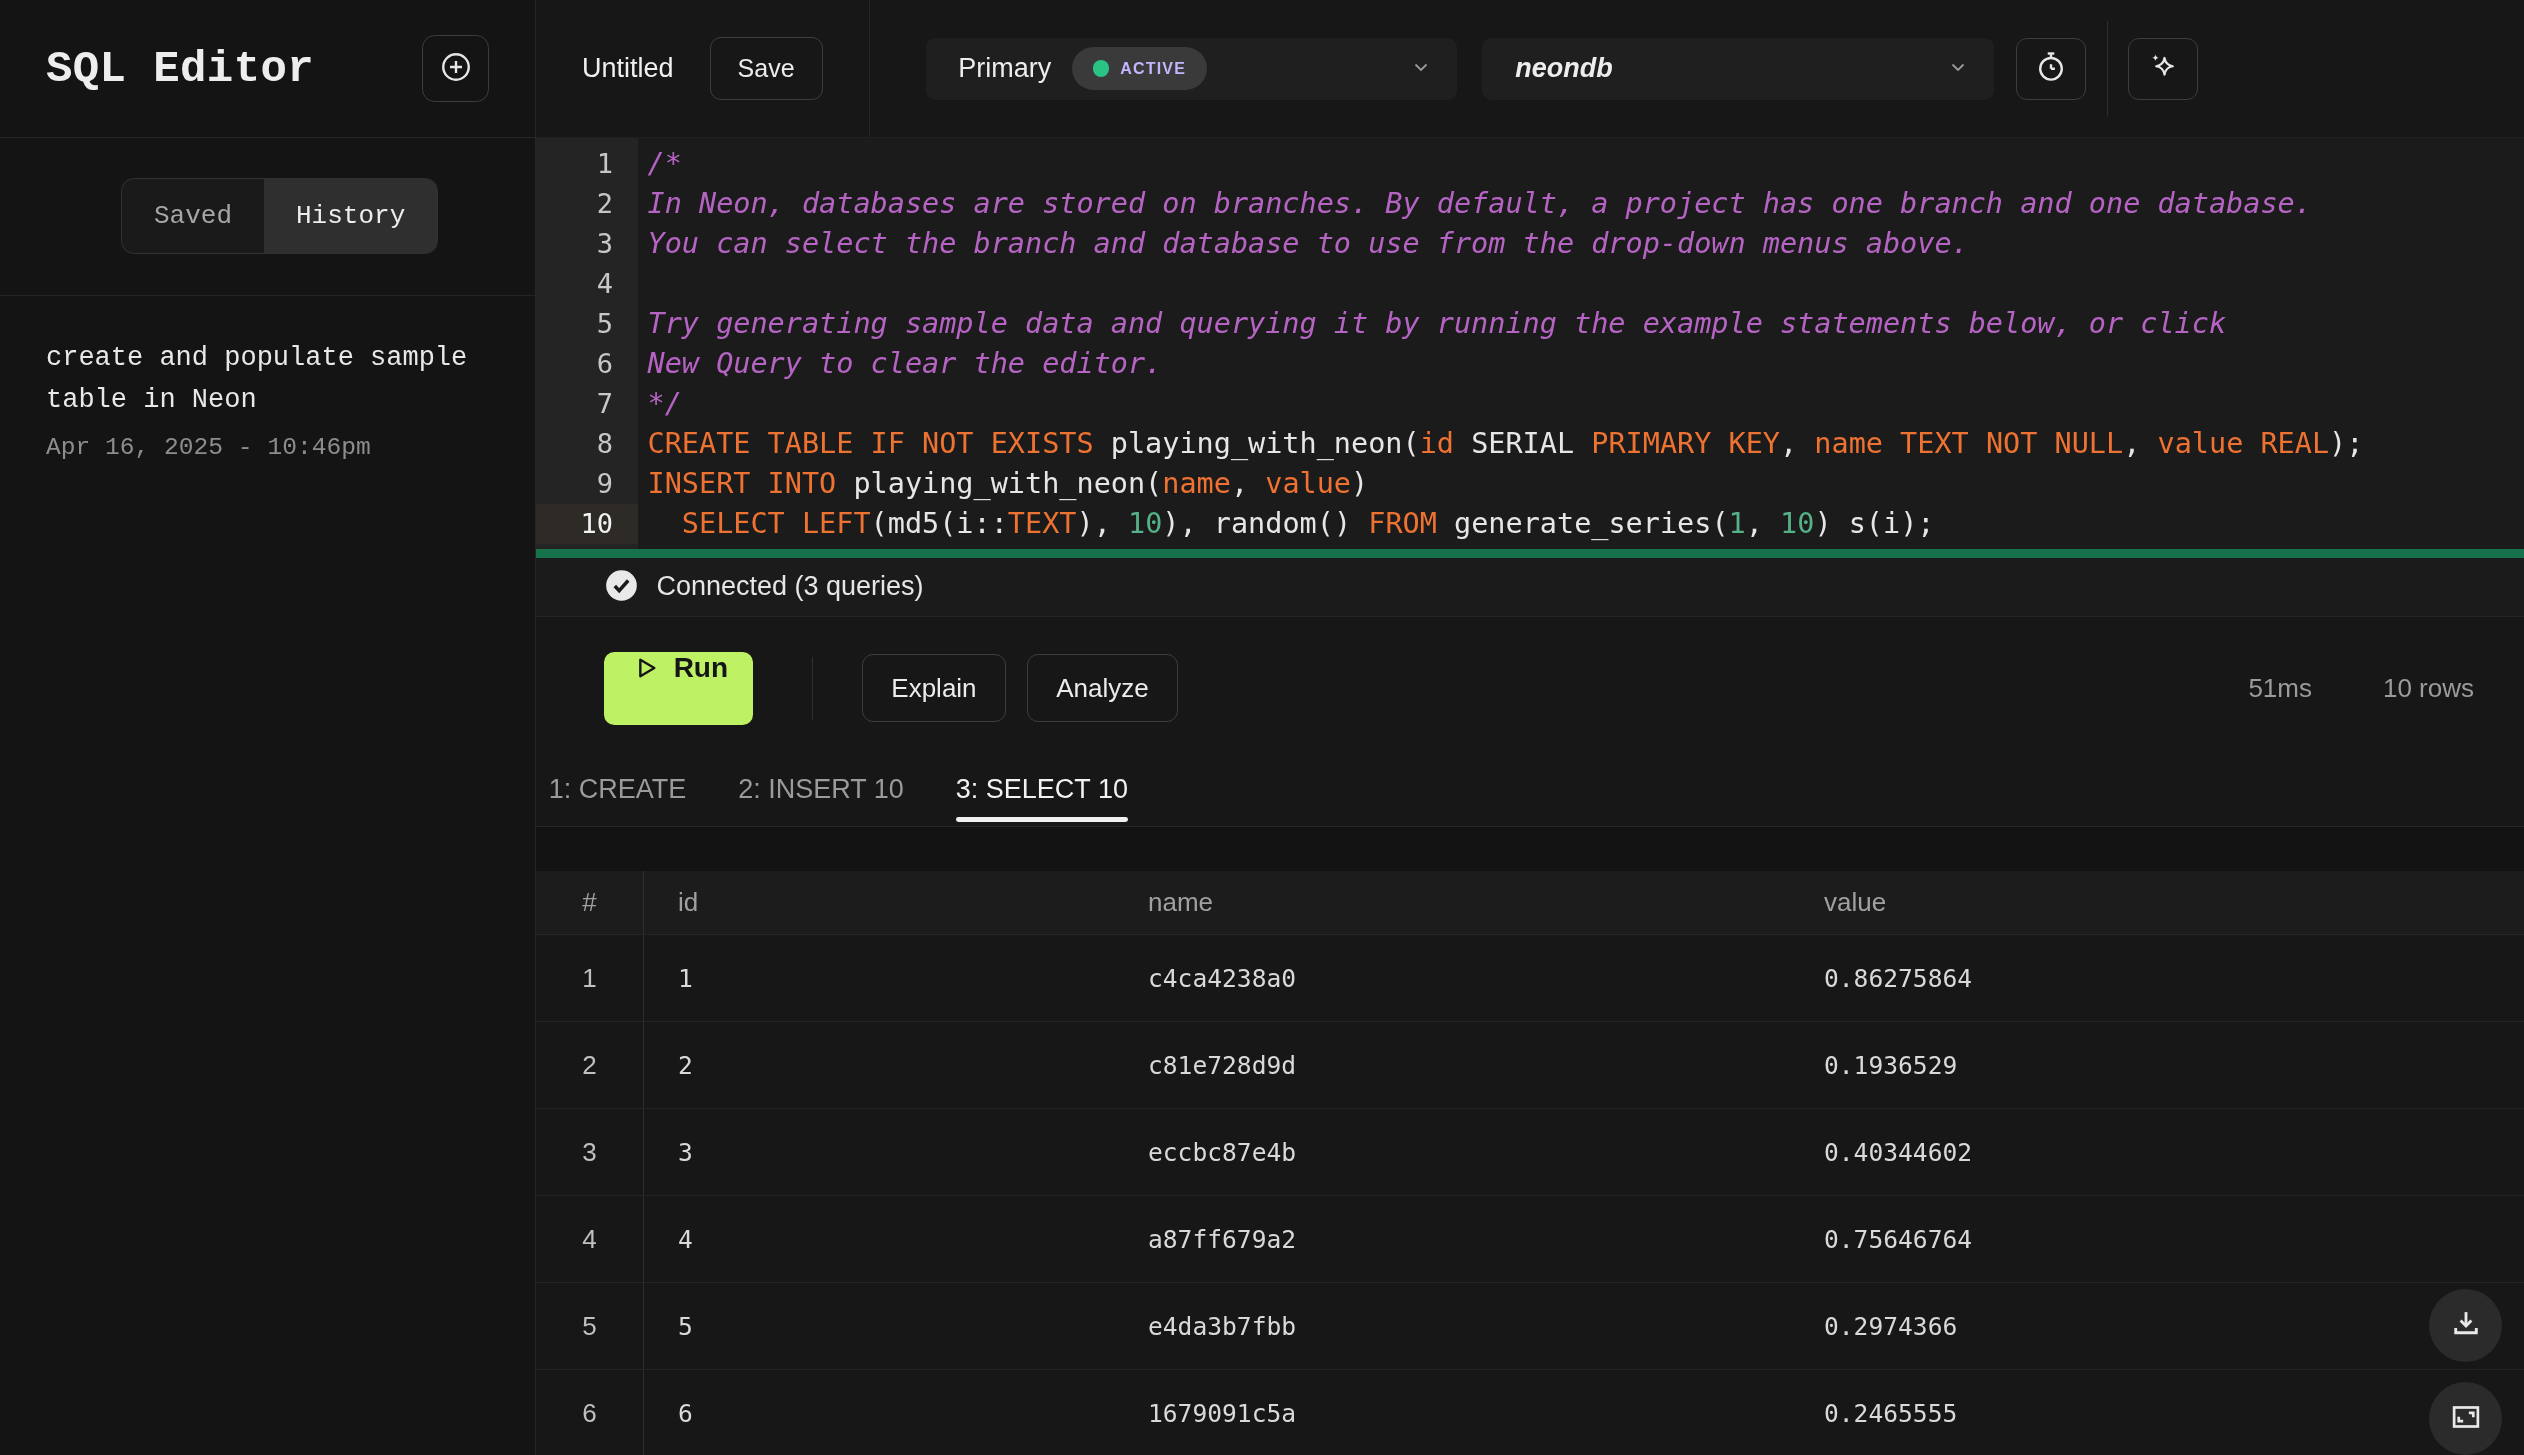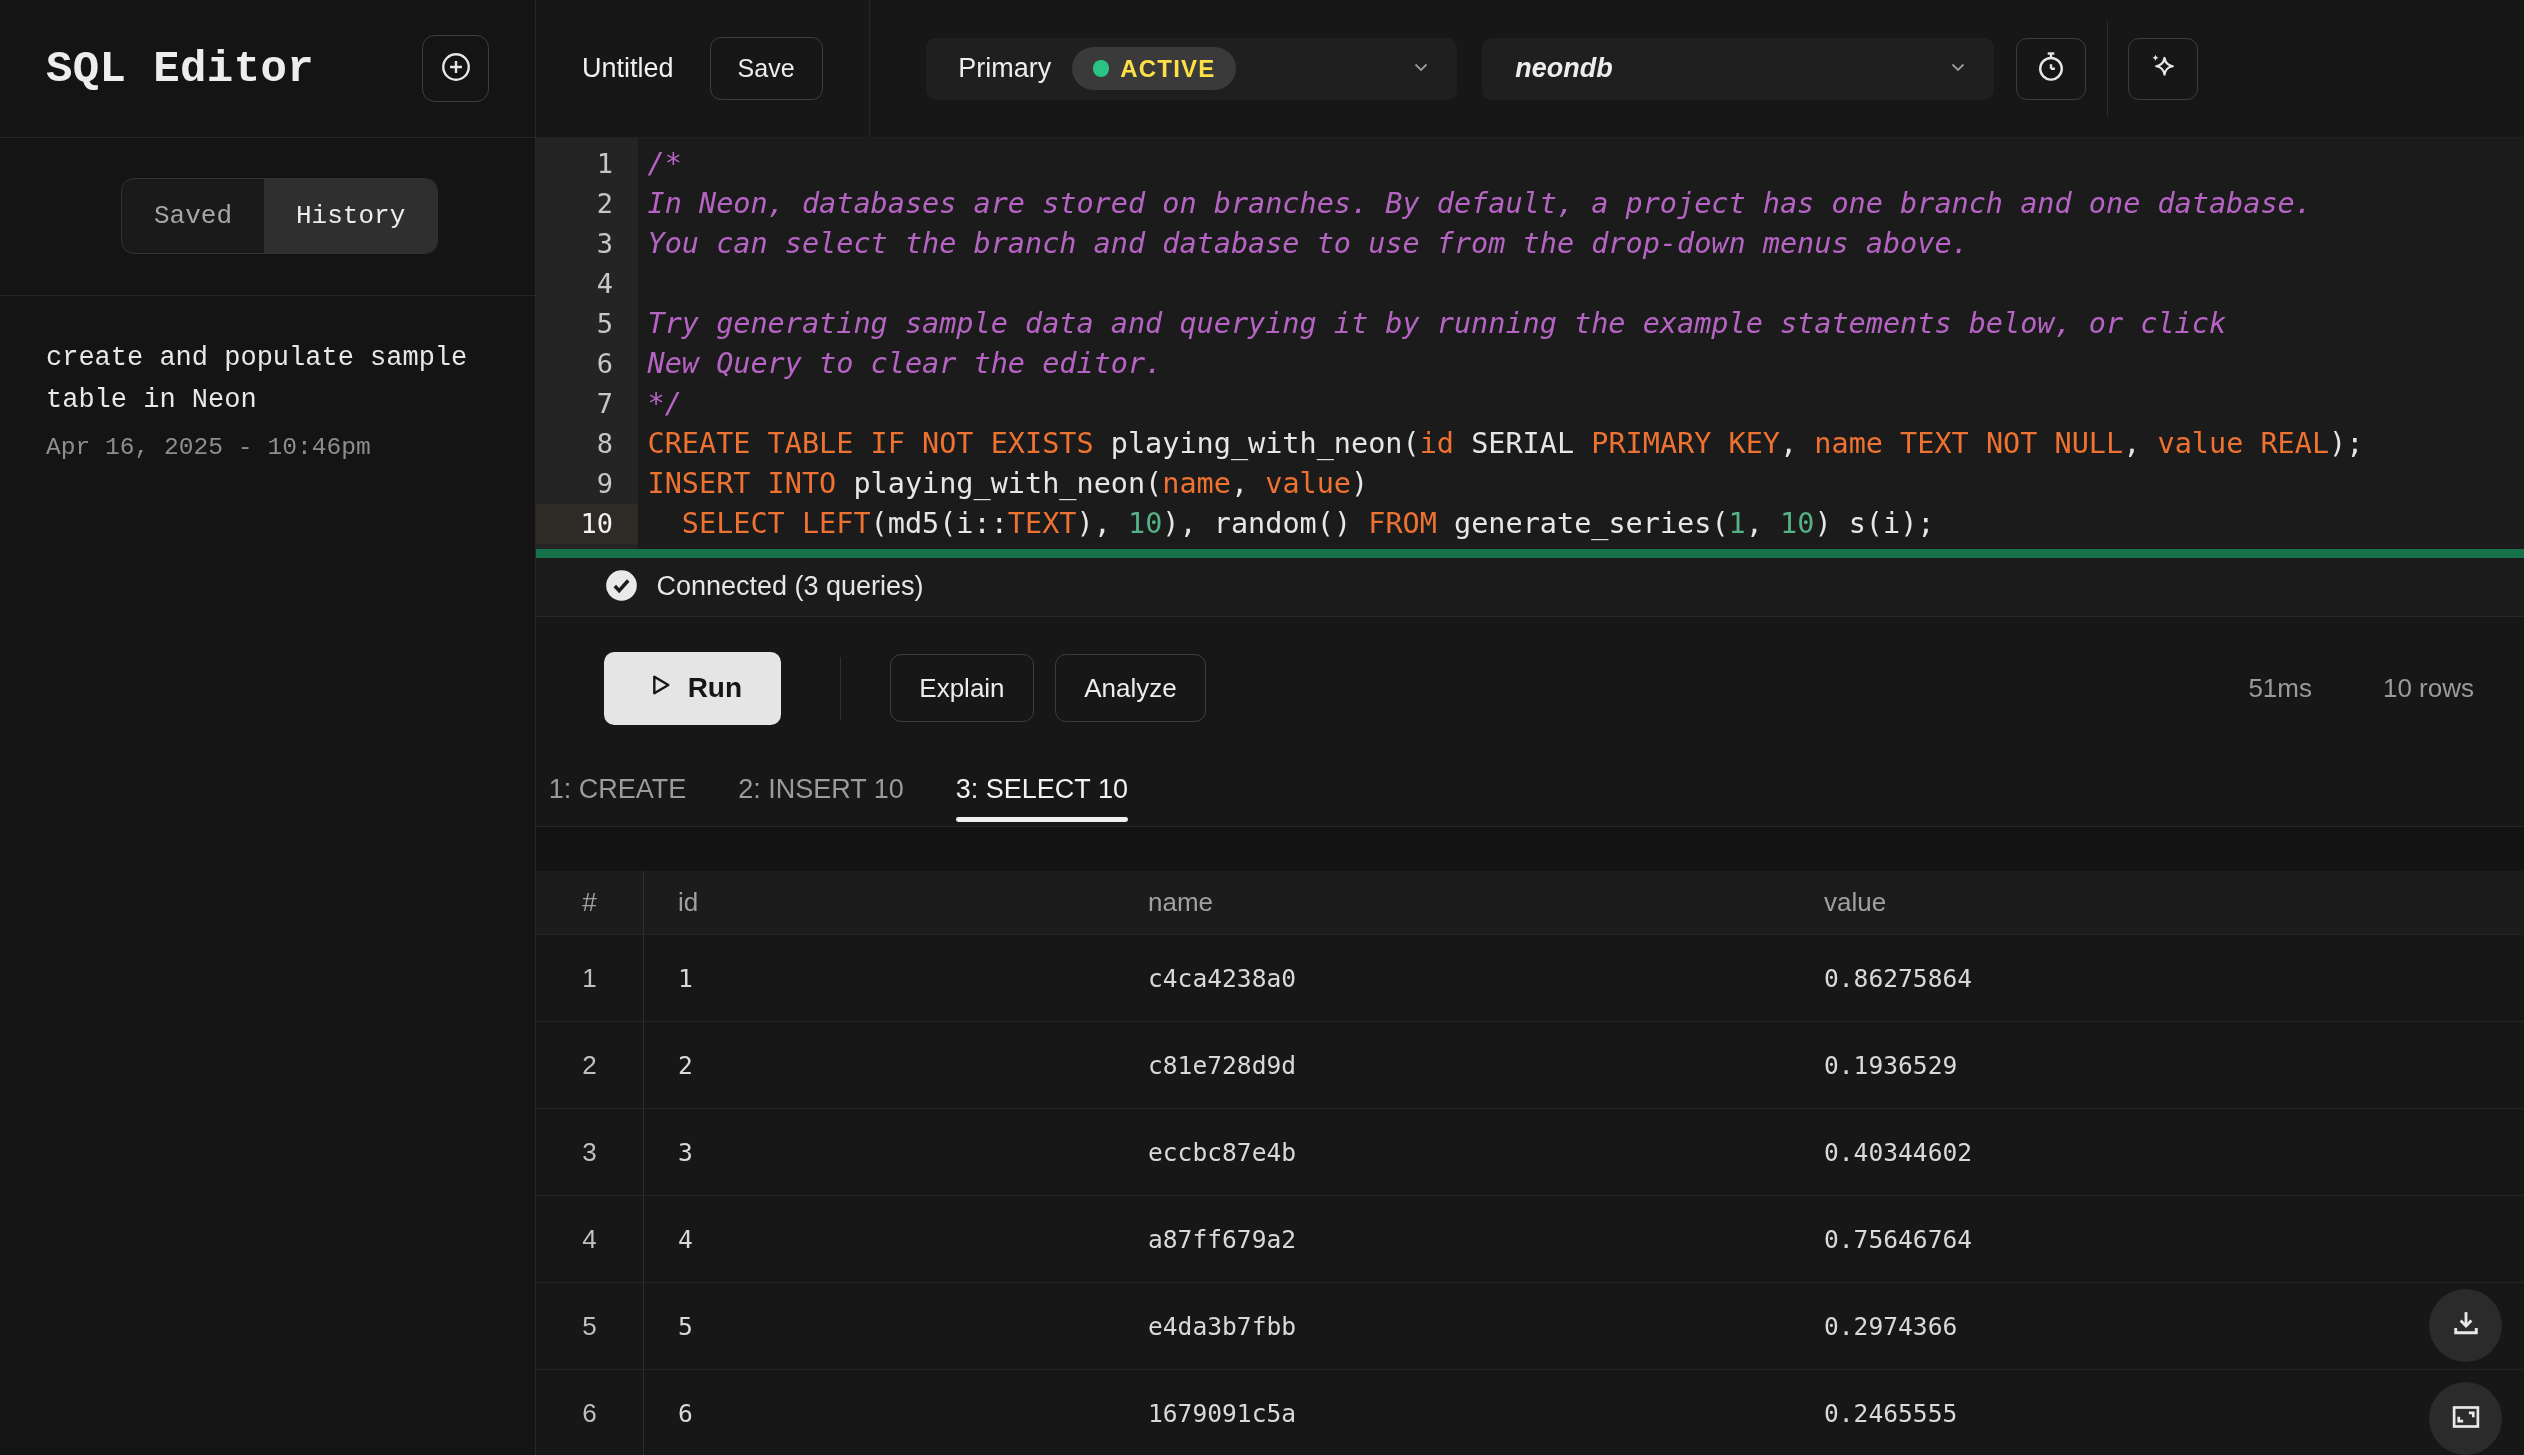--- a/index.html
+++ b/index.html
@@ -28,21 +28,21 @@
   .btn { background:transparent; border:1.6px solid #3d3d3d; border-radius:11px; color:#ececec; font-size:25px; font-family:inherit; cursor:pointer; }
   .save-btn { margin-left:36px; padding:16px 27px; }
   .topbar-vr { width:0.8px; height:138px; background:#262626; margin-left:46px; }
   .select { background:#1f1f1f; border-radius:9.5px; height:62px; display:flex; align-items:center; cursor:pointer; }
   .branch-select { width:531px; margin-left:57px; padding:0 24px 0 32px; }
   .db-select { width:512px; margin-left:25px; padding:0 24px 0 33px;font-style:italic; }
   .select-label { font-size:27px; color:#ededed; }
   .db-select .select-label { font-weight:700; }
   .badge { display:inline-flex; align-items:center; gap:11px; background:#3a3a3a; border-radius:22px; height:43px; padding:0 20.6px; margin-left:20.6px; }
   .badge-dot { width:16.7px; height:16.7px; border-radius:50%; }
-  .badge-text { font-size:24px; font-weight:700; letter-spacing:1.2px; color:#fde047; }
+  .badge-text { font-size:16px; font-weight:700; letter-spacing:1.2px; color:#c4b5fd; }
   .select .spacer { flex:1; }
   .tool-btn { margin-left:22px; width:70px; height:62px; border-radius:11px; }
   .tools-vr { width:0.8px; height:95px; background:#2e2e2e; margin-left:20.6px; }
   .tool-btn.after-vr { margin-left:20.6px; }
 
   
   .editor { flex:0 0 411px; height:411px; display:flex; background:#1b1b1b; overflow:hidden; }
   .gutter { flex:0 0 102px; background:#242424; padding-top:6.3px; }
   .ln { height:40px; line-height:40px; text-align:right; padding-right:25px; color:#c7c7c7;
     font-family:"DejaVu Sans Mono", monospace; font-size:27px; }
@@ -52,21 +52,21 @@
   .tok-com { color:#b664c4; font-style:italic; }
   .tok-kw { color:#ee7231; }
   .tok-num { color:#55b287; }
   .tok-pl { color:#e6e6e6; }
   .run-bar { height:8.7px; flex:0 0 8.7px; background:#15724a; }
 
   .status-row { height:59px; flex:0 0 59px; display:flex; align-items:center; padding-left:68px; gap:17.4px; border-bottom:0.8px solid #262626; background:#1b1b1b; }
   .status-text { font-size:27px; color:#e6e6e6; }
 
   .actions-row { height:143px; flex:0 0 143px; display:flex; align-items:center; padding:0 51px 0 68px; }
-  .run-btn { background:#e5e5e5; color:#161616; border:none; border-radius:10.3px; width:177px; height:73px; font-size:28px; font-weight:600; display:flex; align-items:center; justify-content:center; gap:12.7px; cursor:pointer; font-family:inherit; }
+  .run-btn { background:#bef264; color:#161616; border:none; border-radius:10.3px; width:149px; height:73px; font-size:28px; font-weight:600; display:flex; align-items:flex-start; justify-content:center; gap:12.7px; cursor:pointer; font-family:inherit; }
   .actions-vr { width:0.8px; height:63px; background:#303030; margin:0 49px 0 59px; }
   .ghost-btn { padding:17.4px 28.5px; font-size:26px; }
   .ghost-btn + .ghost-btn { margin-left:20.6px; }
   .actions-spacer { flex:1; }
   .meta-text { font-size:26px; color:#9b9b9b; }
   .meta-text + .meta-text { margin-left:71px; }
 
   .result-tabs { height:67px; flex:0 0 67px; display:flex; align-items:flex-start; padding-left:12.7px; gap:52px; border-bottom:0.8px solid #262626; }
   .rtab { font-size:27px; color:#9b9b9b; padding-top:14.3px; height:67px; position:relative; cursor:pointer; }
   .rtab.active { color:#f2f2f2; }

